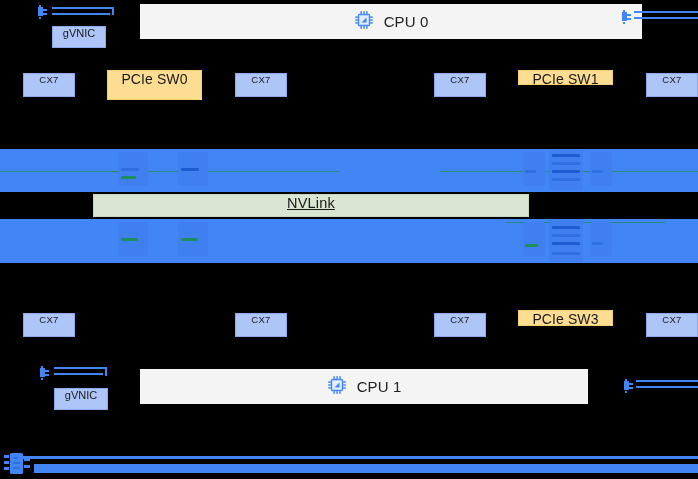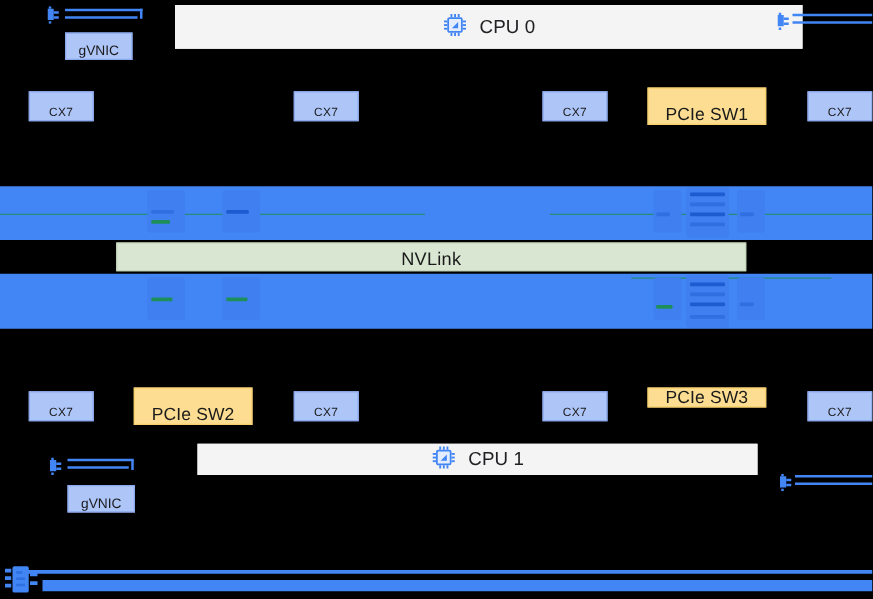--- a/index.html
+++ b/index.html
@@ -6,21 +6,21 @@
   html,body{margin:0;padding:0;background:#000;}
   body{
     font-family:"Liberation Sans", sans-serif;
     width:698px;height:479px;position:relative;overflow:hidden;
     background:#000000;
   }
   .stage{position:absolute;left:0;top:0;width:698px;height:479px;}
 
   
   .node{position:absolute;box-sizing:border-box;display:flex;
-        align-items:flex-end;justify-content:center;}
+        align-items:flex-start;justify-content:center;}
 
   
   .cpu-bar{
     background:#f4f4f4;border:1px solid #f4f4f4;
     display:flex;align-items:center;justify-content:center;gap:10px;
     color:#1a1a1a;font-size:15px;letter-spacing:.1px;
   }
   .cpu-bar .lbl{font-size:15px;color:#202124;}
 
   
@@ -120,30 +120,33 @@
       <rect x="1" y="12" width="2" height="2" fill="#4285f4"></rect>
     </svg>
   </div>
   <div class="hline" style="left:634px;top:11px;width:64px;"></div>
   <div class="hline" style="left:634px;top:17px;width:64px;"></div>
 
   <div class="node cx7" style="left:23px;top:73px;width:52px;height:24px;">
     <span>CX7</span>
   </div>
 
+  <div class="node pcie" style="left:107px;top:70px;width:95px;height:30px;">
+    <span>PCIe SW0</span>
+  </div>
 
   <div class="node cx7" style="left:235px;top:73px;width:52px;height:24px;">
     <span>CX7</span>
   </div>
 
   <div class="node cx7" style="left:434px;top:73px;width:52px;height:24px;">
     <span>CX7</span>
   </div>
 
-  <div class="node pcie" style="left:518px;top:70px;width:95px;height:30px;">
+  <div class="node pcie" style="left:518px;top:70px;width:95px;height:15px;">
     <span>PCIe SW1</span>
   </div>
 
   <div class="node cx7" style="left:646px;top:73px;width:52px;height:24px;">
     <span>CX7</span>
   </div>
 
   <div class="gpu-band" style="left:0;top:149px;width:698px;height:43px;">
   </div>
   <div class="band-rule green" style="left:0;top:171px;width:340px;"></div>
@@ -162,21 +165,21 @@
   <div class="gpu-chip" style="left:549px;top:150px;width:34px;height:40px;">
     <div class="bar dark" style="top:4px;width:80%;"></div>
     <div class="bar" style="top:12px;width:80%;"></div>
     <div class="bar dark" style="top:20px;width:80%;"></div>
     <div class="bar" style="top:28px;width:80%;"></div>
   </div>
   <div class="gpu-chip" style="left:590px;top:152px;width:22px;height:34px;">
     <div class="bar" style="top:18px;width:50%;"></div>
   </div>
 
-  <div class="node nvlink" style="left:93px;top:194px;width:504px;height:23px;">
+  <div class="node nvlink" style="left:93px;top:194px;width:436px;height:23px;text-decoration:underline;">
     <span>NVLink</span>
   </div>
 
   <div class="gpu-band" style="left:0;top:219px;width:698px;height:44px;">
   </div>
   <div class="band-rule green" style="left:505px;top:222px;width:160px;"></div>
 
   <div class="gpu-chip" style="left:118px;top:222px;width:30px;height:34px;">
     <div class="bar green" style="top:16px;width:55%;"></div>
   </div>
@@ -193,23 +196,20 @@
     <div class="bar" style="top:32px;width:80%;"></div>
   </div>
   <div class="gpu-chip" style="left:590px;top:222px;width:22px;height:34px;">
     <div class="bar" style="top:20px;width:50%;"></div>
   </div>
 
   <div class="node cx7" style="left:23px;top:313px;width:52px;height:24px;">
     <span>CX7</span>
   </div>
 
-  <div class="node pcie" style="left:107px;top:310px;width:95px;height:30px;">
-    <span>PCIe SW2</span>
-  </div>
 
   <div class="node cx7" style="left:235px;top:313px;width:52px;height:24px;">
     <span>CX7</span>
   </div>
 
   <div class="node cx7" style="left:434px;top:313px;width:52px;height:24px;">
     <span>CX7</span>
   </div>
 
   <div class="node pcie" style="left:518px;top:310px;width:95px;height:16px;">
@@ -230,21 +230,21 @@
     </svg>
   </div>
   <div class="hline" style="left:54px;top:367px;width:53px;"></div>
   <div class="hline" style="left:54px;top:373px;width:49px;"></div>
   <div class="vline" style="left:105px;top:368px;height:8px;"></div>
 
   <div class="node gvnic" style="left:54px;top:388px;width:54px;height:22px;">
     <span>gVNIC</span>
   </div>
 
-  <div class="node cpu-bar" style="left:140px;top:355px;width:448px;height:25px;margin-left:18px;">
+  <div class="node cpu-bar" style="left:140px;top:369px;width:448px;height:35px;">
     <span class="icon">
       <svg width="20" height="20" viewBox="0 0 20 20">
         <rect x="4.5" y="4.5" width="11" height="11" rx="1" fill="#e3edfd" stroke="#4285f4" stroke-width="1.4"></rect>
         <path d="M7.5 12.5 L12.5 7.5 L12.5 12.5 Z" fill="#4285f4"></path>
         <g fill="#4285f4">
           <rect x="6.4" y="1.2" width="1.5" height="2.6"></rect>
           <rect x="9.3" y="1.2" width="1.5" height="2.6"></rect>
           <rect x="12.2" y="1.2" width="1.5" height="2.6"></rect>
           <rect x="6.4" y="16.2" width="1.5" height="2.6"></rect>
           <rect x="9.3" y="16.2" width="1.5" height="2.6"></rect>

